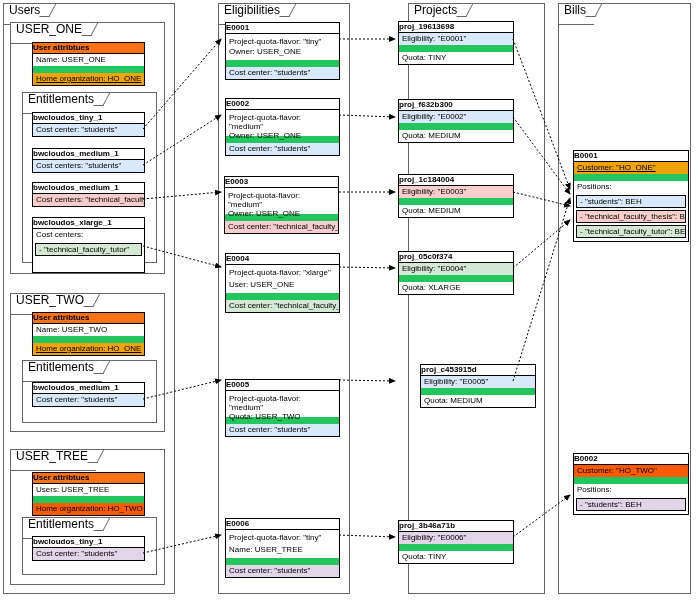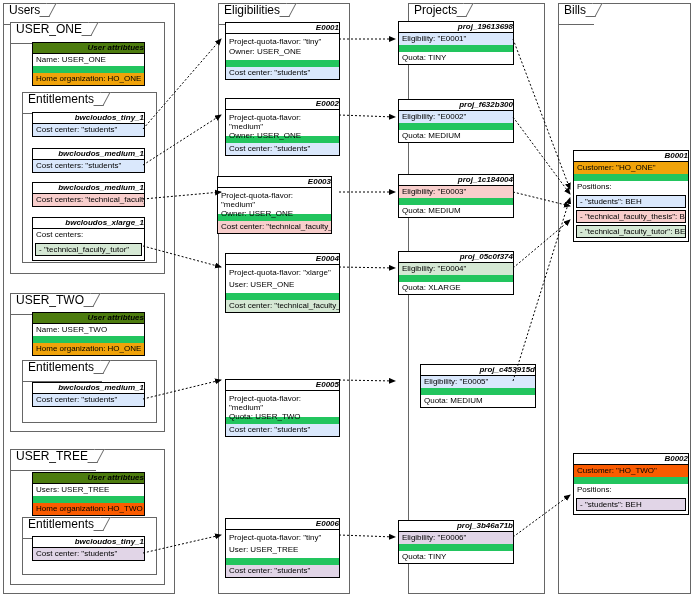--- a/index.html
+++ b/index.html
@@ -14,31 +14,31 @@
     position:absolute;top:-1px;left:-1px;height:12px;line-height:12px;
     background:#fff;border:1px solid #666;border-right:none;
     padding:0 8px 8px 5px;font-size:12px;white-space:nowrap;z-index:2;
   }
   .tab::after{
     content:"";position:absolute;top:-1px;right:-5px;width:9px;height:12px;
     background:#fff;border:1px solid #666;border-left:none;
     transform:skewX(-28deg);z-index:-1;
   }
   .ebox{position:absolute;background:#fff;border:1px solid #000;z-index:3;}
-  .ehead{font-weight:bold;text-align:right;height:10px;line-height:10px;border-bottom:1px solid #000;white-space:nowrap;overflow:hidden;font-style:italic;}
-  .ehead.gray{background:#4d7c0f;}
+  .ehead{font-weight:bold;text-align:left;height:10px;line-height:10px;border-bottom:1px solid #000;white-space:nowrap;overflow:hidden;}
+  .ehead.gray{background:#f97316;}
   .erow{height:12px;line-height:12px;padding:0 3px;white-space:nowrap;overflow:hidden;}
   .erow.bt{border-top:7px solid #22c55e;}
   .ebody{display:flex;flex-direction:column;justify-content:space-between;padding:3px 3px 4px 3px;}
   .eitem{border:1px solid #000;height:11px;line-height:11px;padding:0 3px;margin:2px 2px 2px 2px;white-space:nowrap;overflow:hidden;}
   .c-blue{background:#dae8fc;}
   .c-pink{background:#f8cecc;}
   .c-green{background:#d5e8d4;}
   .c-purple{background:#e1d5e7;}
-  .c-amber{background:#f0a30a;}
+  .c-amber{background:#f0a30a;text-decoration:underline;}
   .c-hot{background:#fa5b00;}
   #wires{position:absolute;left:0;top:0;width:697px;height:600px;z-index:4;pointer-events:none;}
   #wires line{stroke:#000;stroke-width:1;stroke-dasharray:2 2;}
 </style>
 </head>
 <body>
 
 <div class="lane" style="left:3px;top:3px;width:170px;height:589px">
   <div class="tab"><span>Users</span></div>
 </div>
@@ -68,21 +68,21 @@
   <div class="erow c-blue">Cost center: "students"</div>
 </div>
 <div class="ebox" style="left:32px;top:148px;width:111px">
   <div class="ehead">bwcloudos_medium_1</div>
   <div class="erow c-blue">Cost centers: "students"</div>
 </div>
 <div class="ebox" style="left:32px;top:182px;width:111px">
   <div class="ehead">bwcloudos_medium_1</div>
   <div class="erow c-pink">Cost centers: "technical_faculty_thesis"</div>
 </div>
-<div class="ebox" style="left:32px;top:217px;width:111px;padding-bottom:2px">
+<div class="ebox" style="left:32px;top:217px;width:111px;padding-bottom:14px">
   <div class="ehead">bwcloudos_xlarge_1</div>
   <div class="erow">Cost centers:</div>
   <div class="eitem c-green">- "technical_faculty_tutor"</div>
 </div>
 
 <div class="group" style="left:10px;top:293px;width:153px;height:137px">
   <div class="tab"><span>USER_TWO</span></div>
 </div>
 <div class="ebox" style="left:32px;top:312px;width:111px">
   <div class="ehead gray">User attribtues</div>
@@ -122,21 +122,21 @@
   <div class="erow bt c-blue">Cost center: "students"</div>
 </div>
 <div class="ebox" style="left:225px;top:98px;width:113px">
   <div class="ehead">E0002</div>
   <div class="ebody" style="height:19px">
     <div>Project-quota-flavor: "medium"</div>
     <div>Owner: USER_ONE</div>
   </div>
   <div class="erow bt c-blue">Cost center: "students"</div>
 </div>
-<div class="ebox" style="left:217px;top:176px;width:113px">
+<div class="ebox" style="left:224px;top:176px;width:113px">
   <div class="ehead">E0003</div>
   <div class="ebody" style="height:19px">
     <div>Project-quota-flavor: "medium"</div>
     <div>Owner: USER_ONE</div>
   </div>
   <div class="erow bt c-pink">Cost center: "technical_faculty_thesis"</div>
 </div>
 <div class="ebox" style="left:225px;top:253px;width:113px">
   <div class="ehead">E0004</div>
   <div class="ebody" style="height:21px">
@@ -150,21 +150,21 @@
   <div class="ebody" style="height:19px">
     <div>Project-quota-flavor: "medium"</div>
     <div>Quota: USER_TWO</div>
   </div>
   <div class="erow bt c-blue">Cost center: "students"</div>
 </div>
 <div class="ebox" style="left:225px;top:518px;width:113px">
   <div class="ehead">E0006</div>
   <div class="ebody" style="height:21px">
     <div>Project-quota-flavor: "tiny"</div>
-    <div>User: USER_TREE</div>
+    <div>Name: USER_TREE</div>
   </div>
   <div class="erow bt c-purple">Cost center: "students"</div>
 </div>
 
 <div class="ebox" style="left:398px;top:21px;width:114px">
   <div class="ehead">proj_19613698</div>
   <div class="erow c-blue">Eligibility: "E0001"</div>
   <div class="erow bt">Quota: TINY</div>
 </div>
 <div class="ebox" style="left:398px;top:99px;width:114px">

